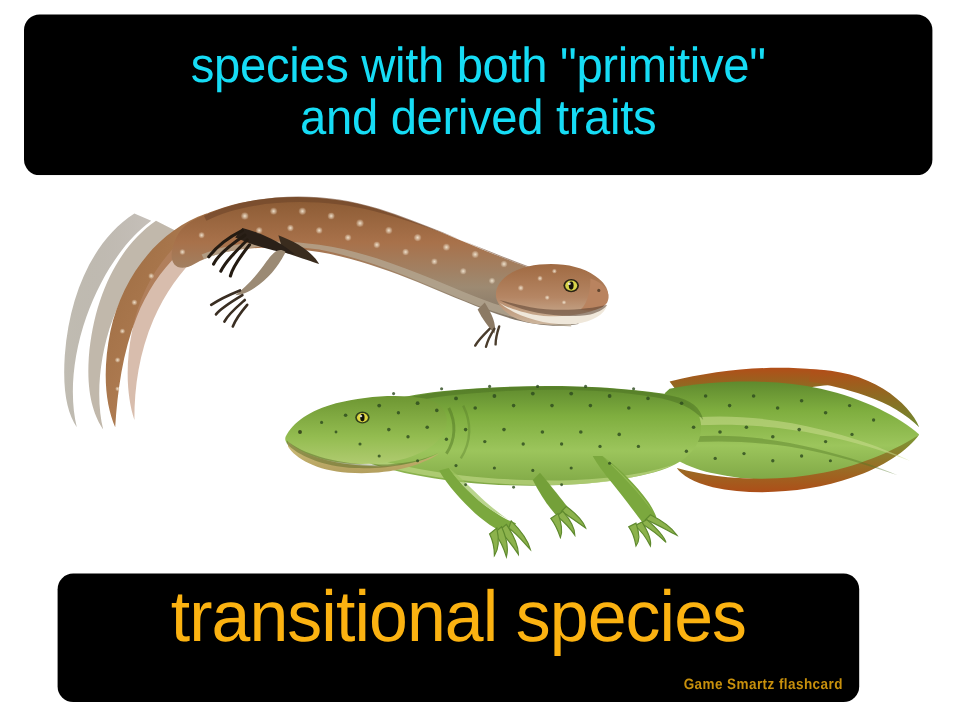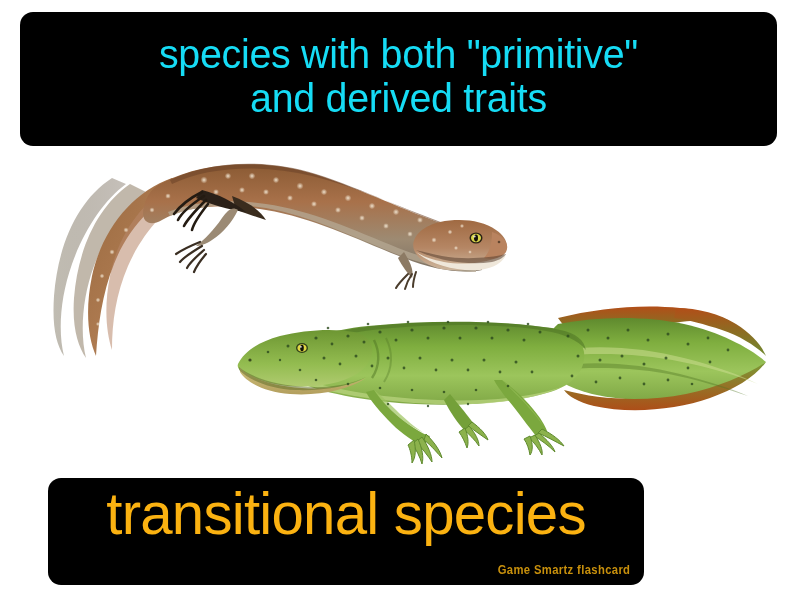--- a/index.html
+++ b/index.html
@@ -41,21 +41,21 @@
     text-align: center;
     letter-spacing: -0.3px;
     white-space: pre-line;
     font-weight: 400;
     transform: scaleX(0.96);
   }
 
   #term-banner {
     left: 48px;
     top: 478px;
-    width: 596px;
+    width: 668px;
     height: 107px;
     padding: 0;
     display: block;
   }
 
   #term-text {
     position: absolute;
     left: 0;
     right: 0;
     top: 6px;

